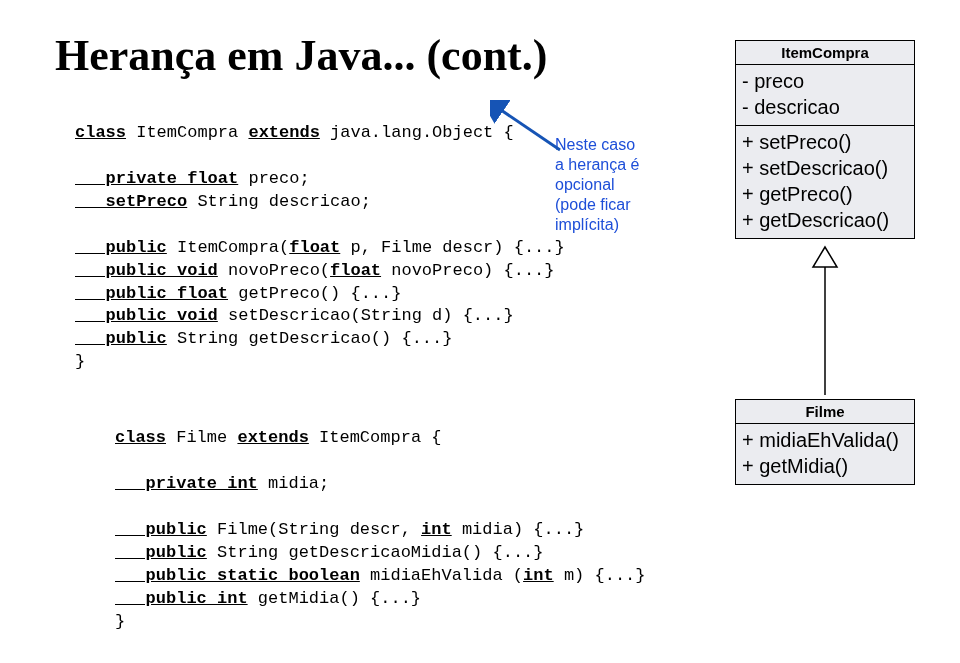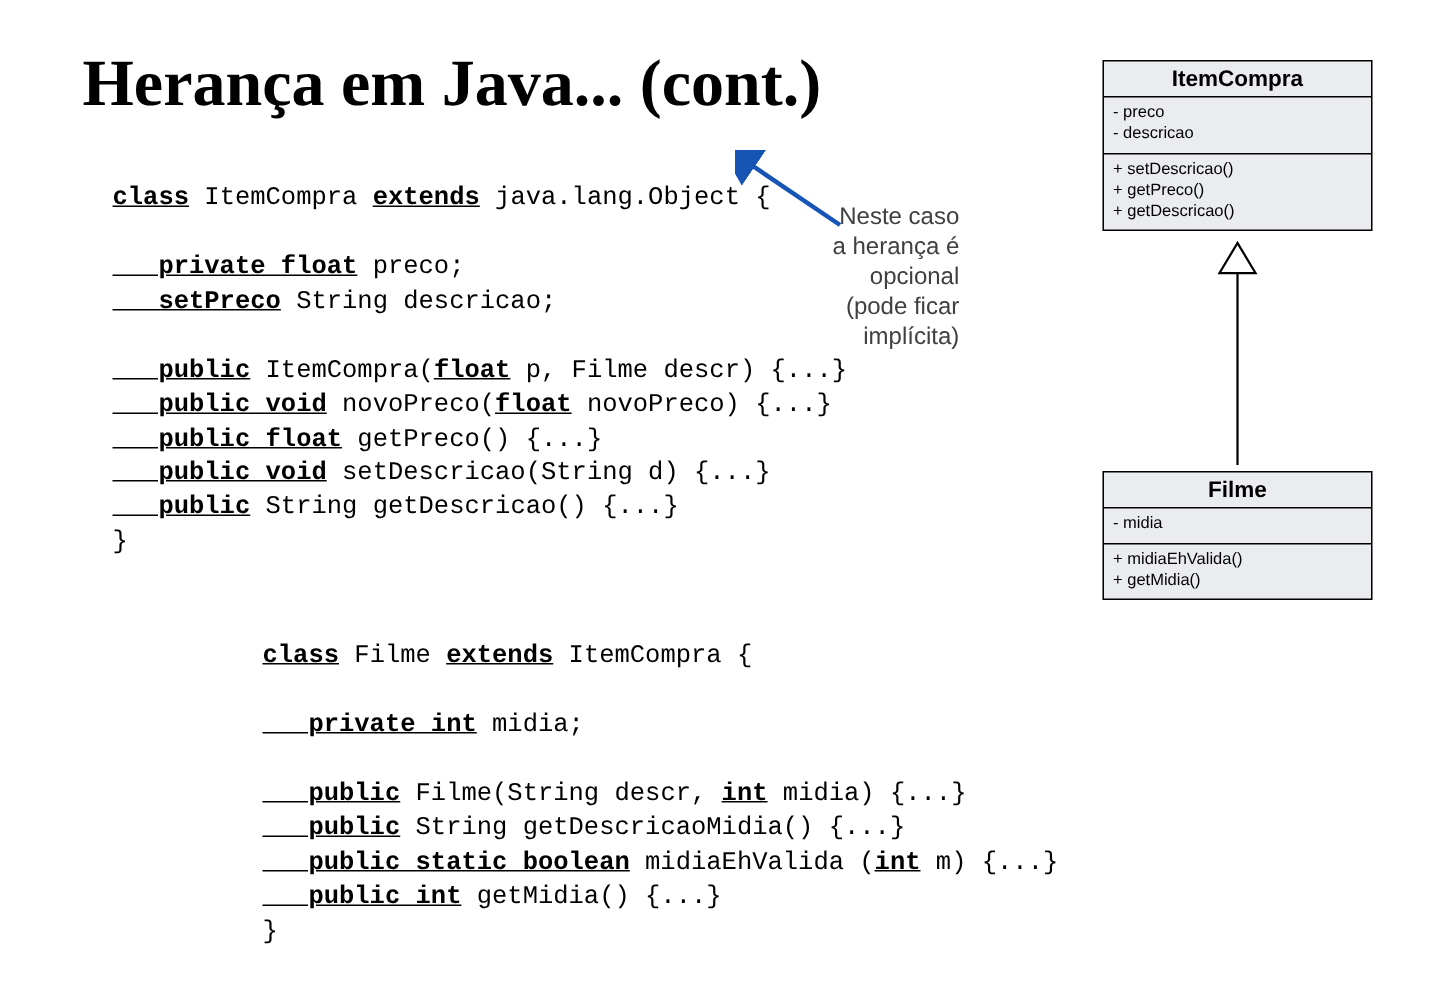--- a/index.html
+++ b/index.html
@@ -25,28 +25,28 @@
   }
   .code {
     font-family: 'Courier New', monospace;
     font-size: 17px;
     line-height: 1.35;
     color: #000;
     white-space: pre;
   }
   .code .kw { font-weight: bold; text-decoration: underline; }
   .code.block1 { margin-left: 20px; }
-  .code.block2 { margin-left: 120px; margin-top: 30px; }
+  .code.block2 { margin-left: 60px; margin-top: 30px; }
   
   .annotation {
     position: absolute;
-    color: #404040;
+    color: #1d4ed8;
     font-family: Arial, sans-serif;
     font-size: 16px;
-    text-align: right;
+    text-align: left;
     line-height: 1.25;
   }
   .arrow {
     position: absolute;
   }
   
   .uml {
     position: absolute;
     right: 45px;
   }
@@ -57,21 +57,21 @@
   }
   .uml-title {
     text-align: center;
     font-weight: bold;
     font-size: 15px;
     padding: 3px 6px;
     border-bottom: 1px solid #000;
   }
   .uml-sec {
     padding: 3px 6px 5px 6px;
-    font-size: 11px;
+    font-size: 20px;
     line-height: 1.3;
     border-bottom: 1px solid #000;
   }
   .uml-sec:last-child { border-bottom: none; }
   .uml-connector {
     text-align: center;
     padding: 6px 0 4px 0;
   }
   .uml-connector svg { display: block; margin: 0 auto; }
 </style>
@@ -111,36 +111,34 @@
   </svg>
 
   <div class="uml" style="top:40px;">
     <div class="uml-box">
       <div class="uml-title">ItemCompra</div>
       <div class="uml-sec">
         <div>- preco</div>
         <div>- descricao</div>
       </div>
       <div class="uml-sec">
+        <div>+ setPreco()</div>
         <div>+ setDescricao()</div>
         <div>+ getPreco()</div>
         <div>+ getDescricao()</div>
       </div>
     </div>
     <div class="uml-connector">
       <svg width="30" height="150">
         <polygon points="15,2 3,22 27,22" fill="none" stroke="#000" stroke-width="1.5"></polygon>
         <line x1="15" y1="22" x2="15" y2="150" stroke="#000" stroke-width="1.5"></line>
       </svg>
     </div>
     <div class="uml-box">
       <div class="uml-title">Filme</div>
-      <div class="uml-sec">
-        <div>- midia</div>
-      </div>
       <div class="uml-sec">
         <div>+ midiaEhValida()</div>
         <div>+ getMidia()</div>
       </div>
     </div>
   </div>
 
   <div class="code block2">
 <span class="kw">class</span><span> Filme </span><span class="kw">extends</span><span> ItemCompra {</span>
 

